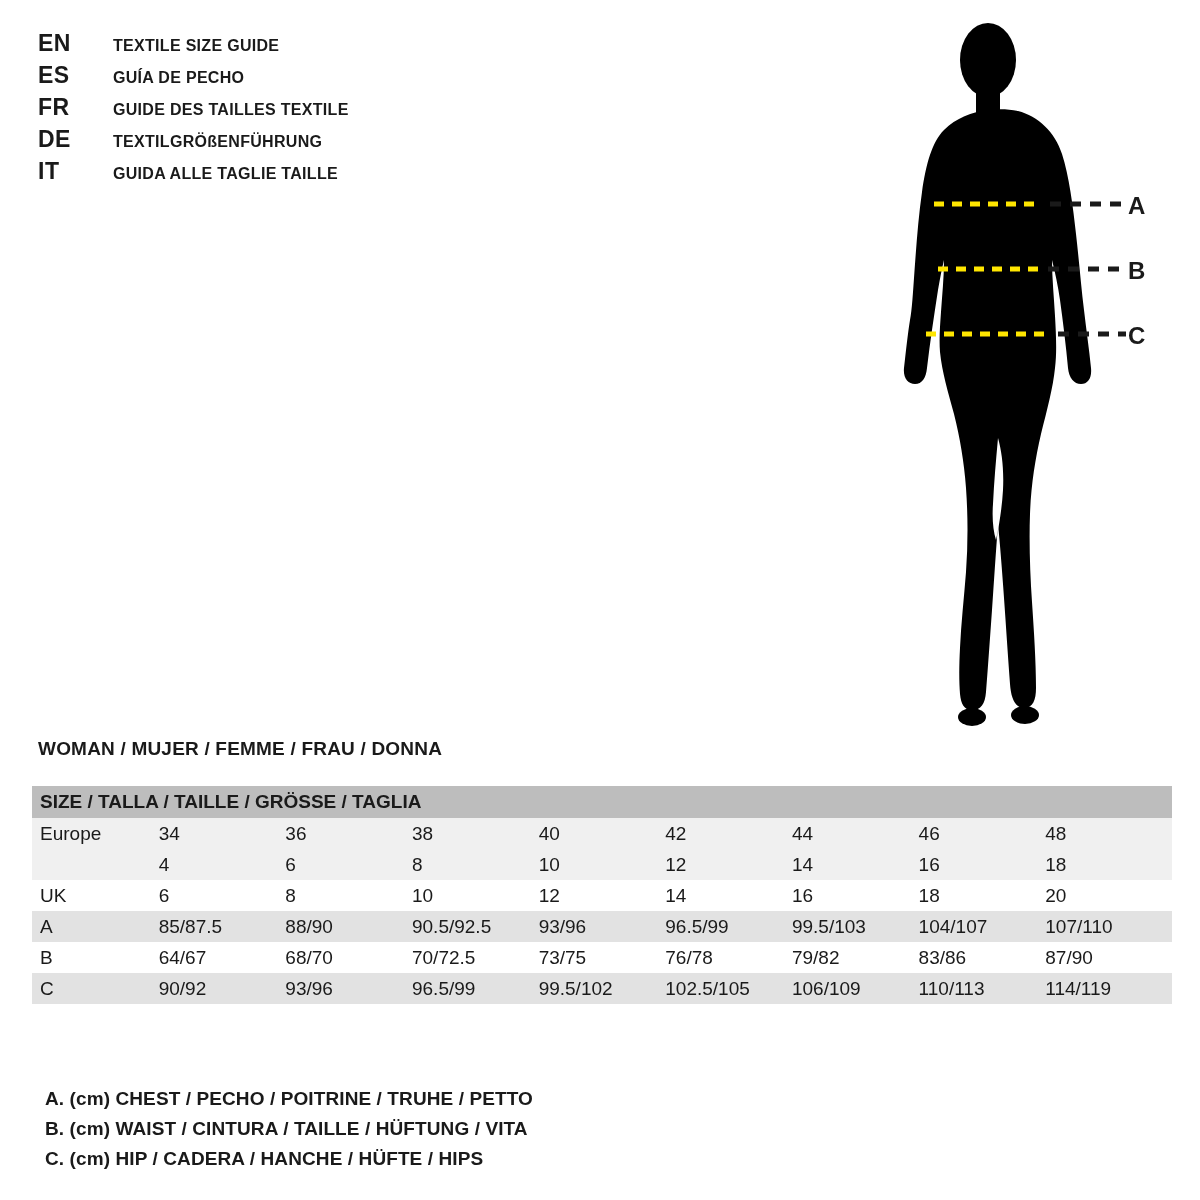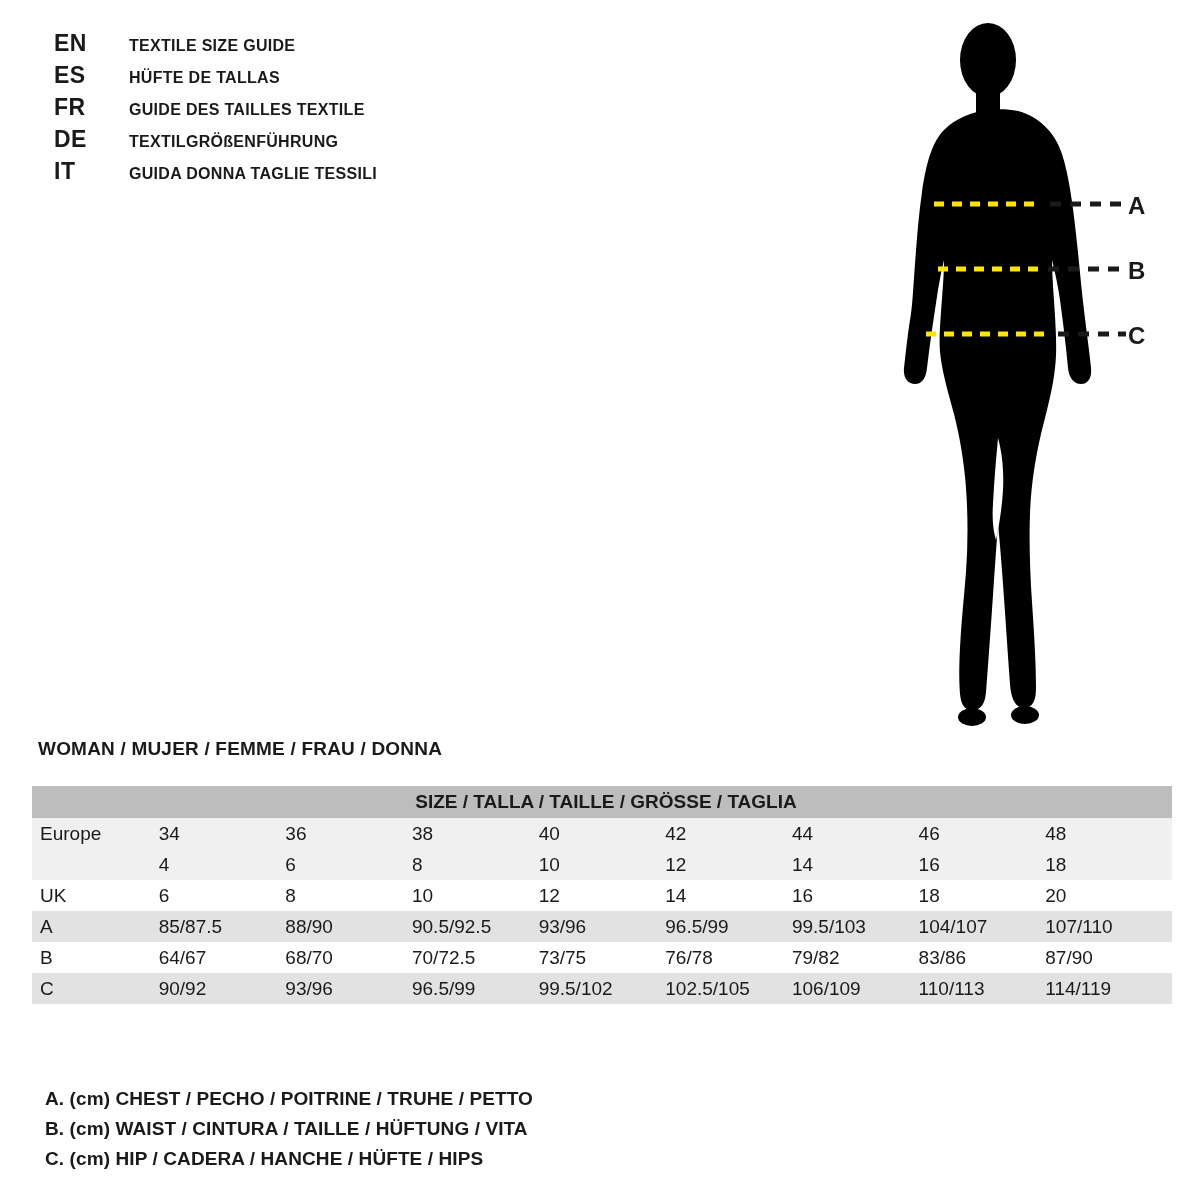--- a/index.html
+++ b/index.html
@@ -20,21 +20,20 @@
   .lang-block {
     position: absolute;
     left: 38px;
     top: 30px;
     width: 560px;
   }
   .lang-row {
     display: flex;
     align-items: baseline;
     height: 32px;
-    margin-left: 16px;
   }
   .lang-code {
     width: 75px;
     font-size: 23px;
     font-weight: bold;
     letter-spacing: 0.5px;
     color: #1a1a1a;
   }
   .lang-text {
     font-size: 16px;
@@ -92,21 +91,21 @@
   .size-table .rowhead {
     text-align: left;
     padding-left: 8px;
     width: 190px;
   }
   .size-table td.val {
     text-align: left;
   }
   .header-row th {
     background: #bdbdbd;
-    text-align: center;
+    text-align: left;
     padding-left: 8px;
     font-weight: bold;
     font-size: 19px;
     height: 32px;
   }
   .row-shade-a { background: #f0f0f0; }
   .row-shade-b { background: #ffffff; }
   .row-gray { background: #e2e2e2; }
 
   
@@ -129,33 +128,33 @@
 </head>
 <body>
 
 <div class="lang-block">
   <div class="lang-row">
     <span class="lang-code">EN</span>
     <span class="lang-text">TEXTILE SIZE GUIDE</span>
   </div>
   <div class="lang-row">
     <span class="lang-code">ES</span>
-    <span class="lang-text">HÜFTE DE TALLAS</span>
+    <span class="lang-text">GUÍA DE PECHO</span>
   </div>
   <div class="lang-row">
     <span class="lang-code">FR</span>
     <span class="lang-text">GUIDE DES TAILLES TEXTILE</span>
   </div>
   <div class="lang-row">
     <span class="lang-code">DE</span>
     <span class="lang-text">TEXTILGRÖßENFÜHRUNG</span>
   </div>
   <div class="lang-row">
     <span class="lang-code">IT</span>
-    <span class="lang-text">GUIDA DONNA TAGLIE TESSILI</span>
+    <span class="lang-text">GUIDA ALLE TAGLIE TAILLE</span>
   </div>
 </div>
 
 <div class="figure-wrap">
   <svg width="320" height="720" viewBox="0 0 320 720">
 
     <ellipse cx="128" cy="40" rx="28" ry="37" fill="#000000"></ellipse>
 
     <rect x="116" y="70" width="24" height="28" fill="#000000"></rect>
 

